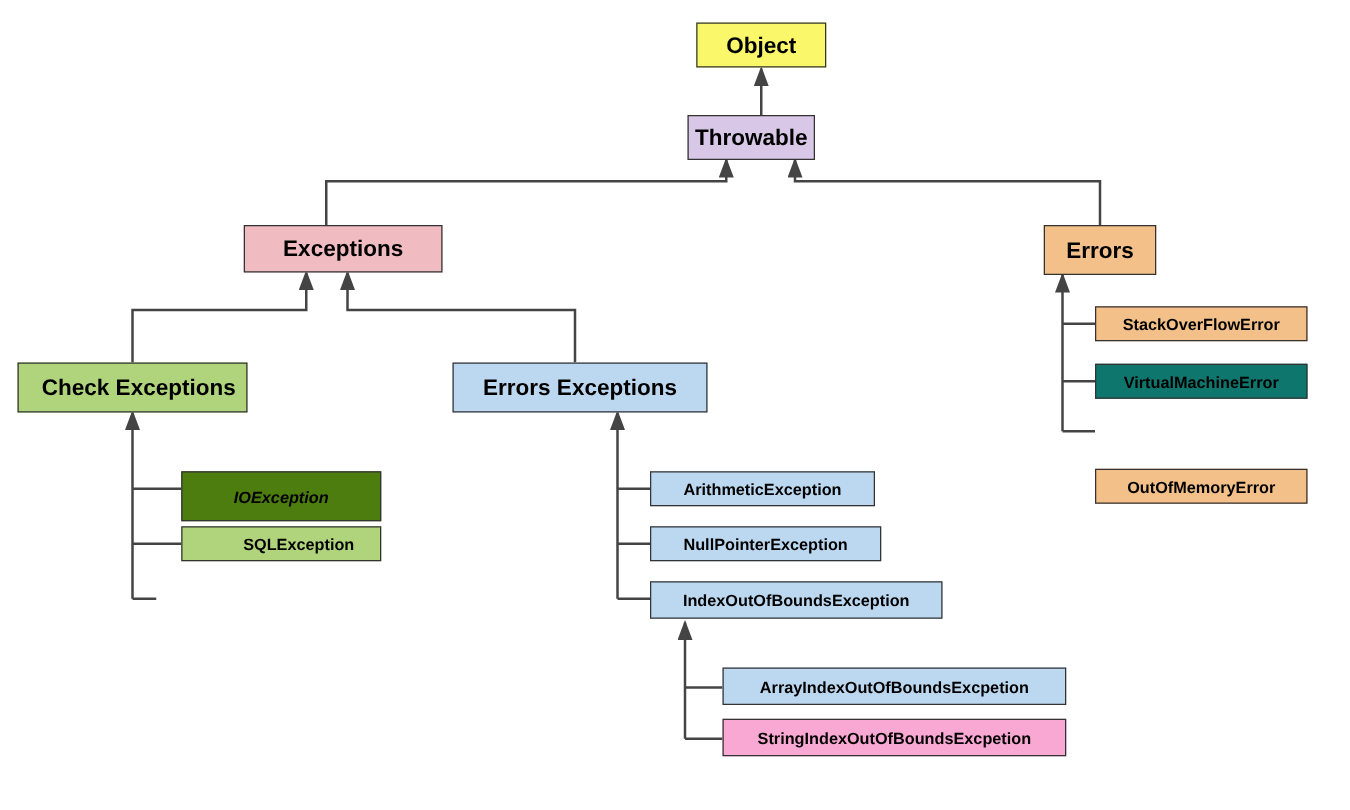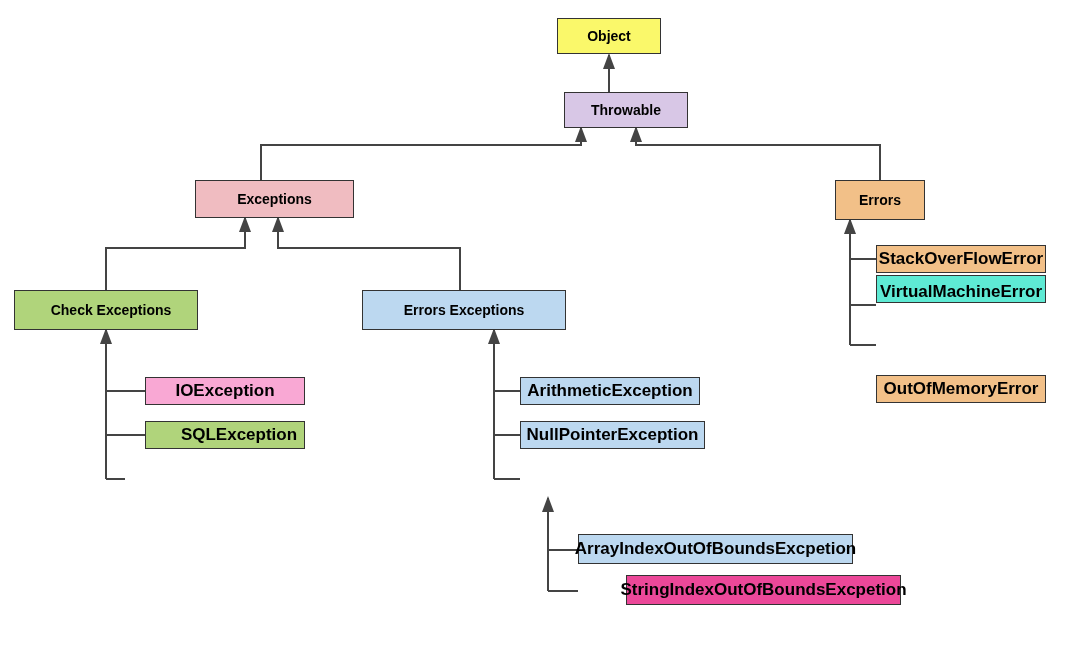--- a/index.html
+++ b/index.html
@@ -18,22 +18,22 @@
   .node {
     position: absolute;
     border: 1px solid #333;
     display: flex;
     align-items: center;
     justify-content: center;
     box-sizing: border-box;
     padding: 0 10px;
     white-space: nowrap;
   }
-  .big { font-size: 14px; font-weight: bold; }
-  .sm  { font-size: 17px; font-weight: bold; }
+  .big { font-size: 18px; font-weight: bold; }
+  .sm  { font-size: 13px; font-weight: bold; }
   svg.edges { position:absolute; left:0; top:0; width:1080px; height:648px; pointer-events:none; }
 </style>
 </head>
 <body>
 
 <div class="canvas">
 
   <svg class="edges">
     <defs>
       <marker id="arrow" markerWidth="10" markerHeight="10" refX="7" refY="3" orient="auto" markerUnits="strokeWidth">
@@ -70,64 +70,67 @@
       <line x1="850" y1="259" x2="876" y2="259"></line>
       <line x1="850" y1="305" x2="876" y2="305"></line>
       <line x1="850" y1="345" x2="876" y2="345"></line>
     </g>
   </svg>
 
   <div class="node big" style="left:557px; top:18px; width:104px; height:36px; background:#faf86a;">
     <span>Object</span>
   </div>
 
-  <div class="node big" style="left:564px; top:92px; width:124px; height:36px; background:#d8c7e6;">
+  <div class="node big" style="left:550px; top:92px; width:102px; height:36px; background:#d8c7e6;">
     <span>Throwable</span>
   </div>
 
   <div class="node big" style="left:195px; top:180px; width:159px; height:38px; background:#f0bcc1;">
     <span>Exceptions</span>
   </div>
 
   <div class="node big" style="left:835px; top:180px; width:90px; height:40px; background:#f2c088;">
     <span>Errors</span>
   </div>
 
   <div class="node big" style="left:14px; top:290px; width:184px; height:40px; background:#b0d47b;padding-left:20px;">
     <span>Check Exceptions</span>
   </div>
 
   <div class="node big" style="left:362px; top:290px; width:204px; height:40px; background:#bcd8f0;">
     <span>Errors Exceptions</span>
   </div>
 
-  <div class="node sm" style="left:145px; top:377px; width:160px; height:28px; background:#f9a8d4;">
+  <div class="node sm" style="left:145px; top:377px; width:160px; height:40px; background:#4d7c0f;font-style:italic;">
     <span>IOException</span>
   </div>
   <div class="node sm" style="left:145px; top:421px; width:160px; height:28px; background:#b0d47b;padding-left:38px;">
     <span>SQLException</span>
   </div>
 
   <div class="node sm" style="left:520px; top:377px; width:180px; height:28px; background:#bcd8f0;">
     <span>ArithmeticException</span>
   </div>
   <div class="node sm" style="left:520px; top:421px; width:185px; height:28px; background:#bcd8f0;text-align:center;">
     <span>NullPointerException</span>
   </div>
+  <div class="node sm" style="left:520px; top:465px; width:234px; height:30px; background:#bcd8f0;">
+    <span>IndexOutOfBoundsException</span>
+  </div>
 
   <div class="node sm" style="left:578px; top:534px; width:275px; height:30px; background:#bcd8f0;">
     <span>ArrayIndexOutOfBoundsExcpetion</span>
   </div>
-  <div class="node sm" style="left:578px; top:575px; width:275px; height:30px; background:#ec4899;margin-left:48px;">
+  <div class="node sm" style="left:578px; top:575px; width:275px; height:30px; background:#f9a8d4;">
     <span>StringIndexOutOfBoundsExcpetion</span>
   </div>
 
   <div class="node sm" style="left:876px; top:245px; width:170px; height:28px; background:#f2c088;">
     <span>StackOverFlowError</span>
   </div>
-  <div class="node sm" style="left:876px; top:275px; width:170px; height:28px; background:#5eead4;align-items:flex-end;">
+  <div class="node sm" style="left:876px; top:291px; width:170px; height:28px; background:#0f766e;">
     <span>VirtualMachineError</span>
   </div>
   <div class="node sm" style="left:876px; top:331px; width:170px; height:28px; background:#f2c088;margin-top:44px;">
     <span>OutOfMemoryError</span>
   </div>
 
 </div>
 
 </body></html>

